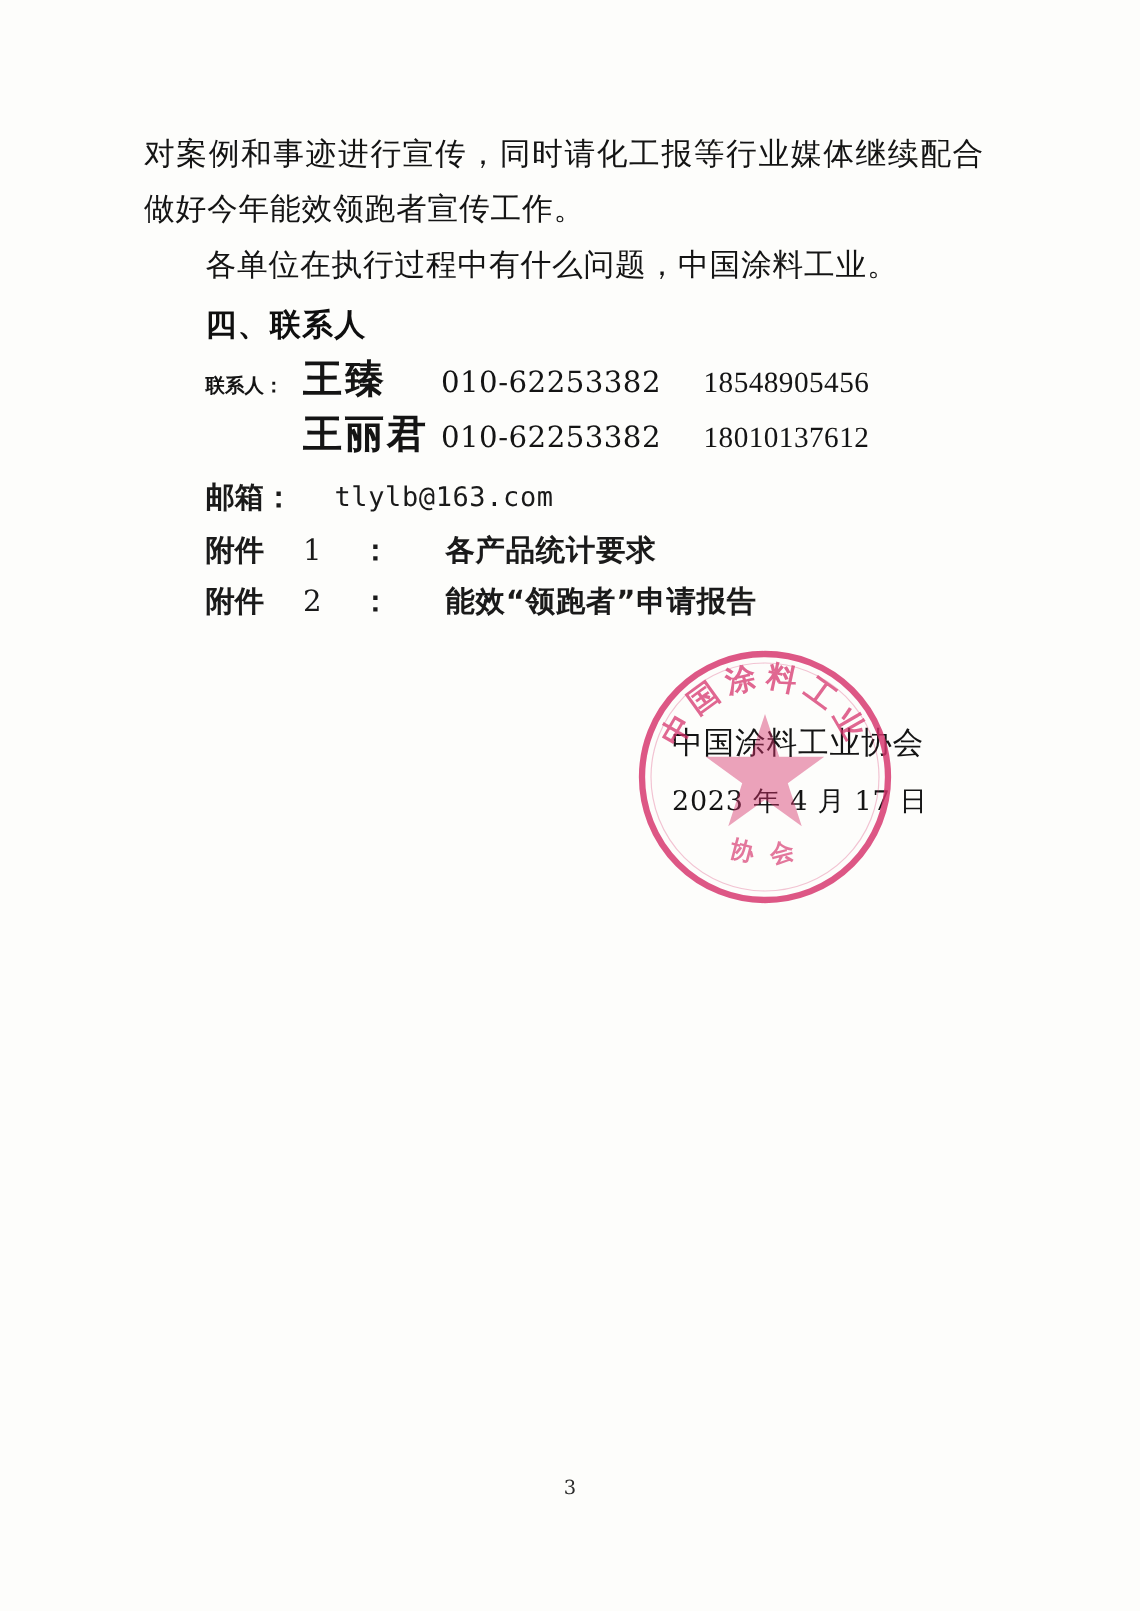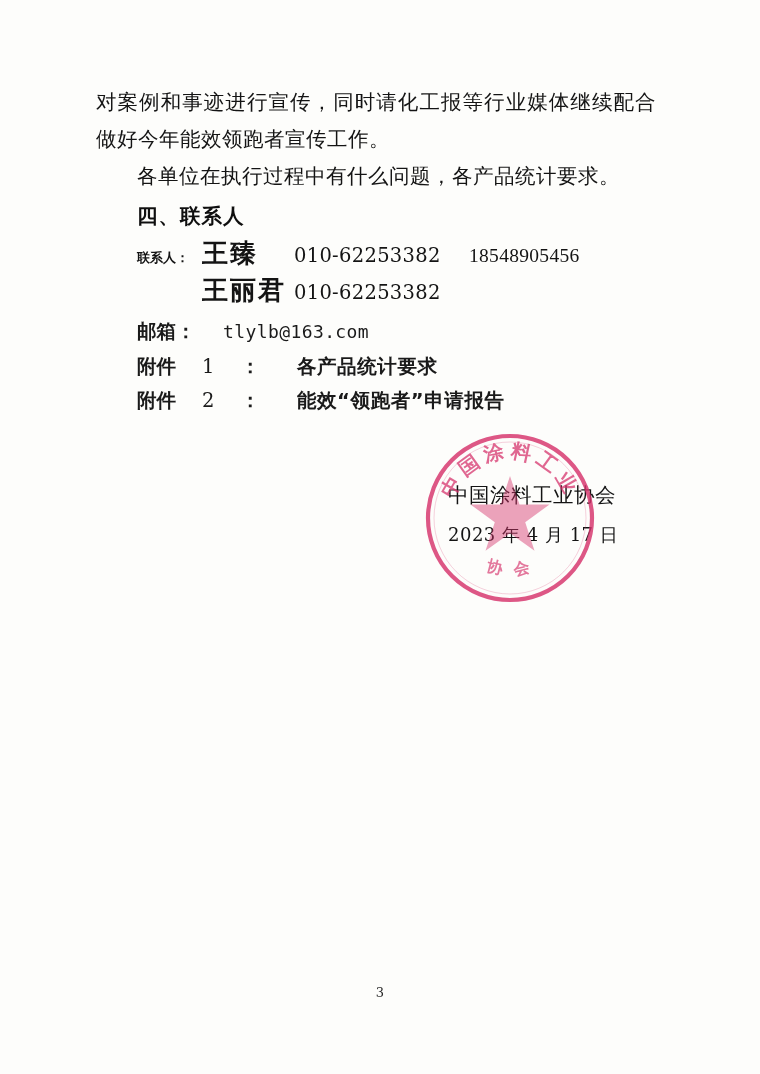--- a/index.html
+++ b/index.html
@@ -181,37 +181,38 @@
 </style>
 </head>
 <body>
 
 <div class="page">
 
   <div class="content">
 
     <p class="para">对案例和事迹进行宣传，同时请化工报等行业媒体继续配合做好今年能效领跑者宣传工作。</p>
 
-    <p class="para indent">各单位在执行过程中有什么问题，各产品统计要求。</p>
+    <p class="para indent">各单位在执行过程中有什么问题，中国涂料工业。</p>
 
     <p class="section-title">四、联系人</p>
 
     <div class="contact-block">
 
       <div class="contact-row">
         <span class="c-label">联系人：</span>
         <span class="c-name">王臻</span>
         <span class="c-phone">010-62253382</span>
         <span class="c-mobile">18548905456</span>
       </div>
 
       <div class="contact-row">
         <span class="c-label blank"></span>
         <span class="c-name">王丽君</span>
         <span class="c-phone">010-62253382</span>
+        <span class="c-mobile">18010137612</span>
       </div>
 
     </div>
 
     <div class="email-row">
       <span class="email-label">邮箱：</span>
       <span class="email-value">tlylb@163.com</span>
     </div>
 
     <div class="attach-row">

